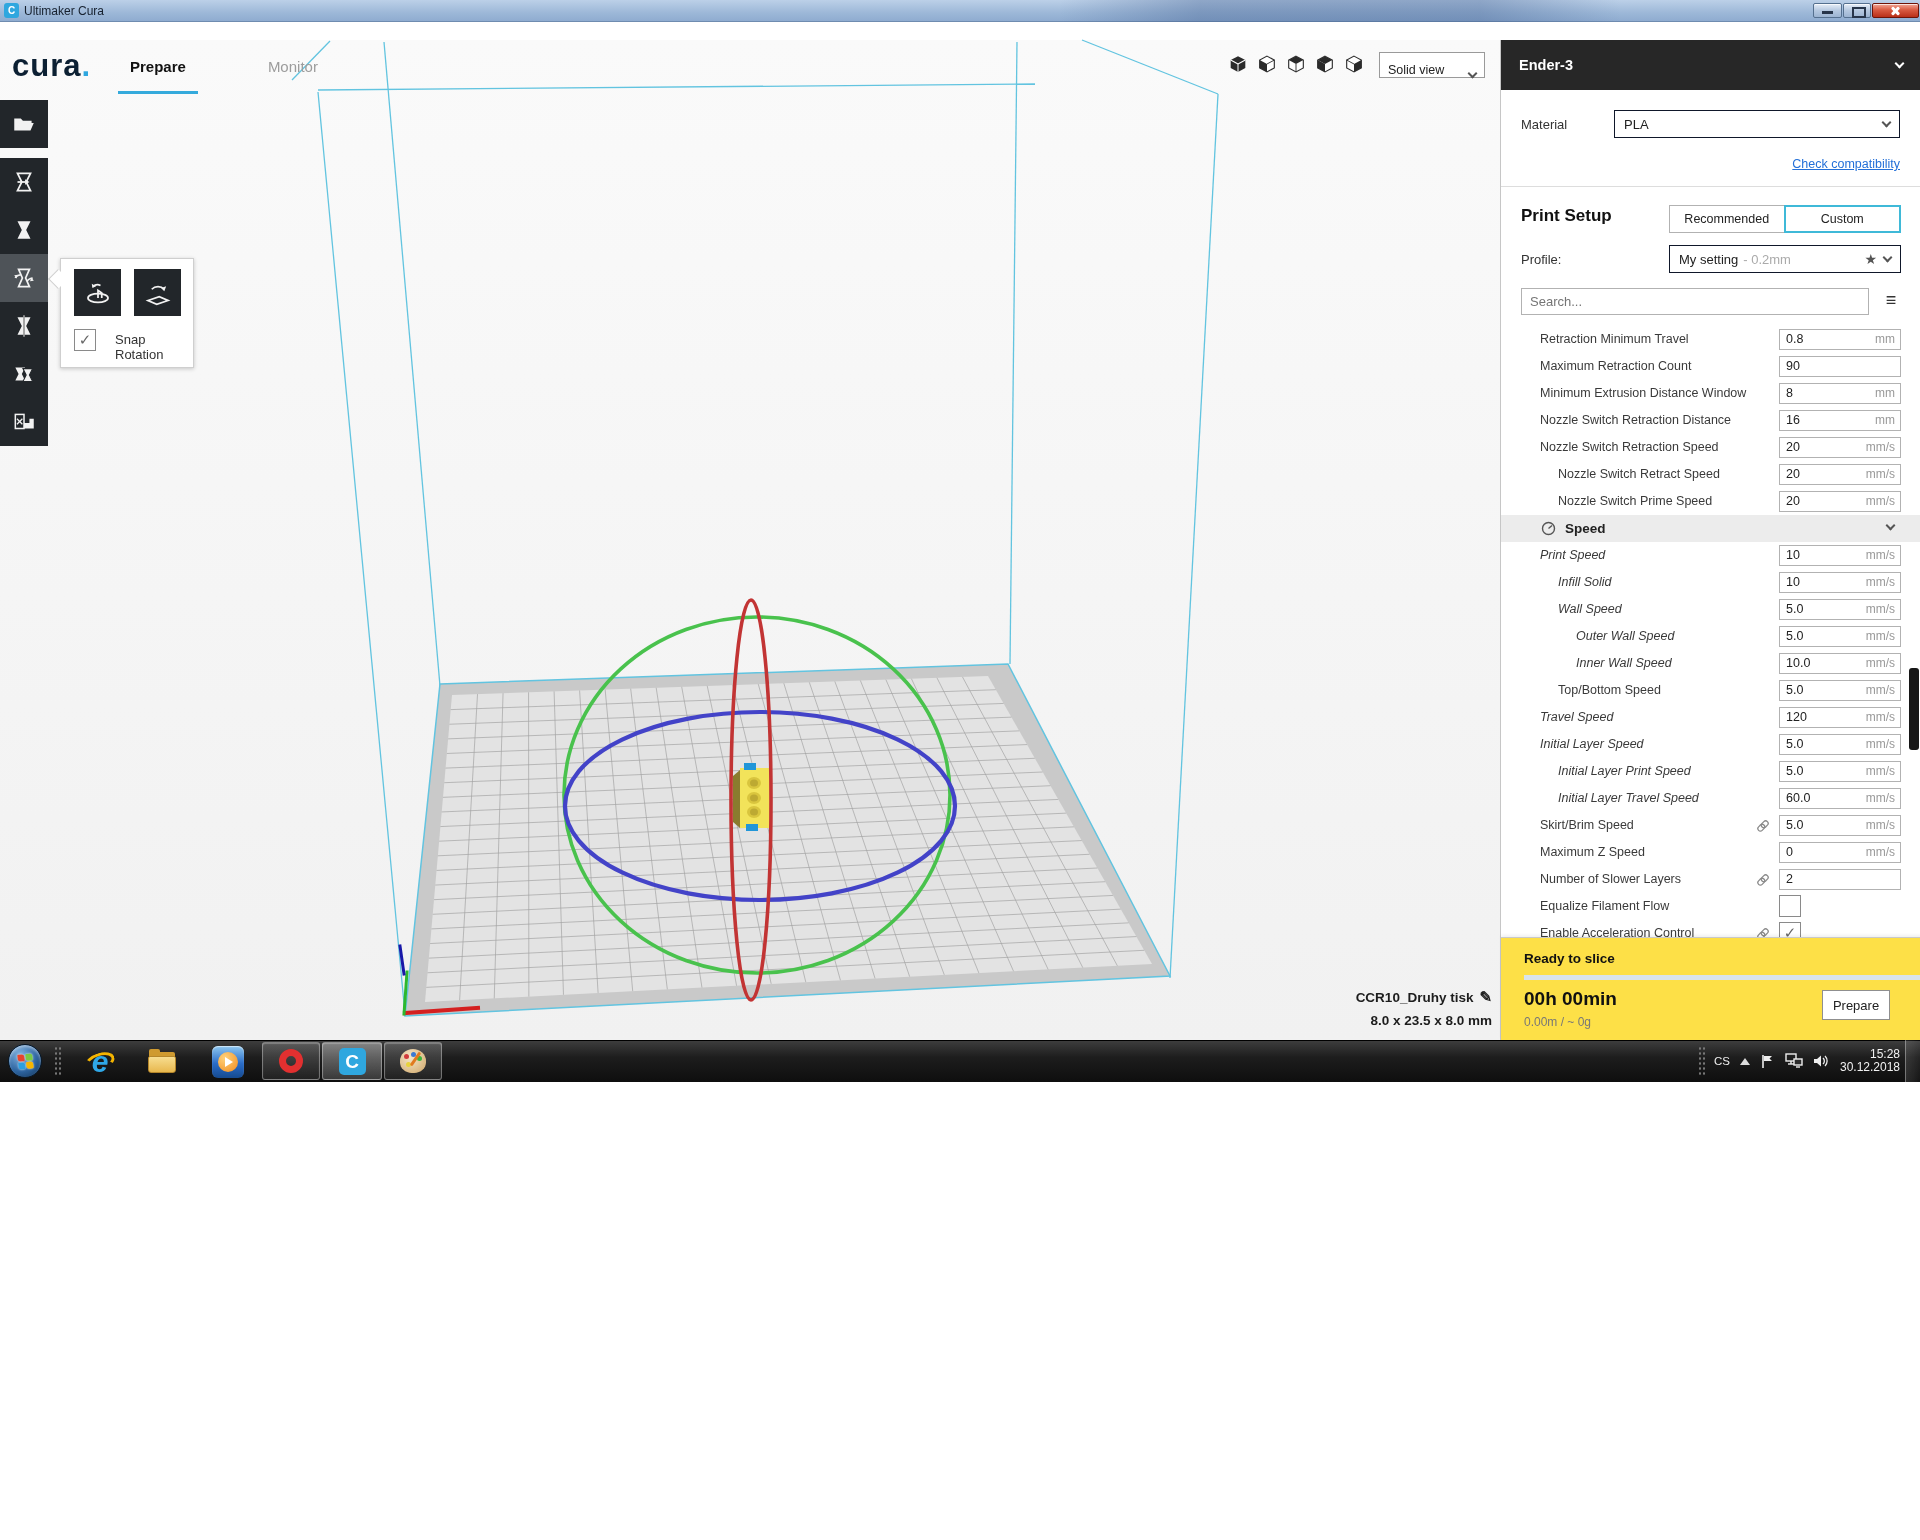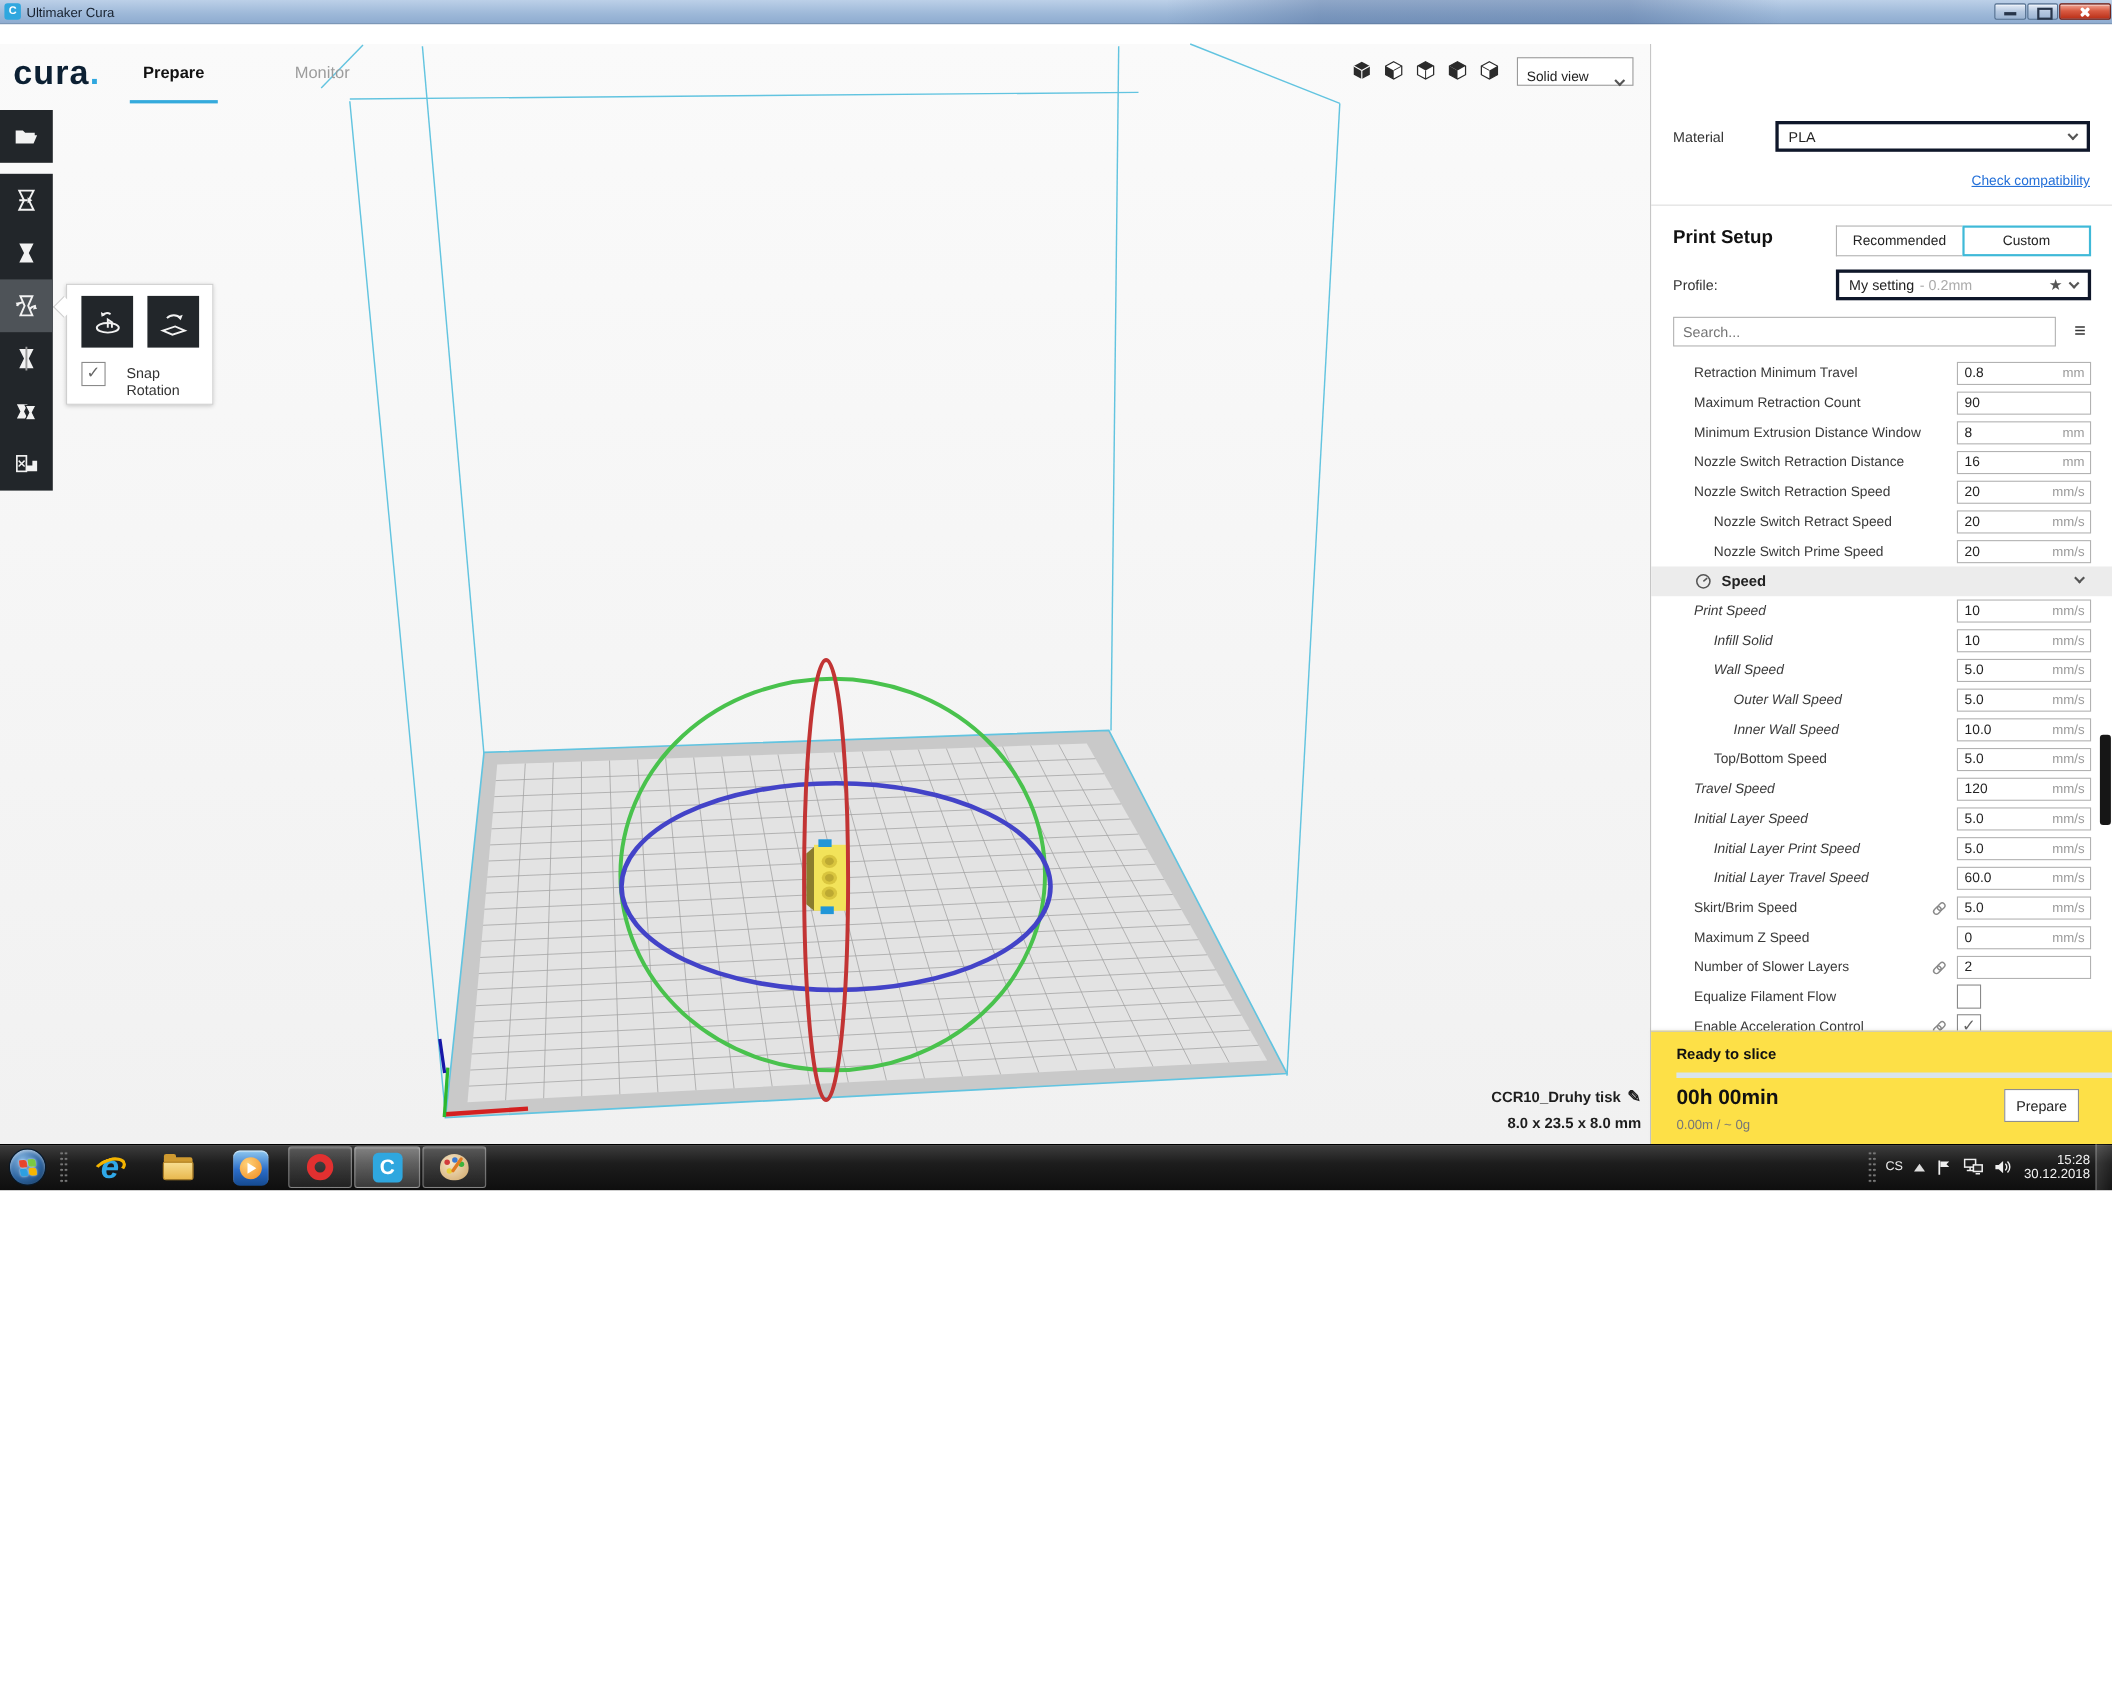--- a/index.html
+++ b/index.html
@@ -78,21 +78,21 @@
   #model-dims { font-size:13.5px; font-weight:bold; margin-top:7px; }
   .pencil { font-size:15px; margin-left:6px; }
 
   
   #sidebar { left:1500px; top:40px; width:420px; height:1000px; background:#fff; border-left:1px solid #c6c6c6; z-index:25; }
   #sb-header { position:absolute; left:0; top:0; width:420px; height:50px; background:#272727; color:#fff;
     display:flex; align-items:center; justify-content:space-between; padding:0 18px; }
   #sb-header .name { font-size:14.5px; font-weight:bold; }
   #sb-header .chev { border-color:#fff; }
   .sb-label { position:absolute; font-size:13px; color:#333; }
-  .combo { position:absolute; background:#fff; border:3px solid #0f172a; display:flex; align-items:center;
+  .combo { position:absolute; background:#fff; border:1px solid #0f172a; display:flex; align-items:center;
     padding:0 9px; font-size:13px; color:#222; justify-content:space-between; }
   #material-combo { left:113px; top:70px; width:286px; height:28px; }
   #check-link { position:absolute; right:20px; top:117px; font-size:12.5px; color:#2470d8; text-decoration:underline; }
   #sb-div1 { position:absolute; left:0; top:146px; width:420px; height:1px; background:#ddd; }
   #print-setup { position:absolute; left:20px; top:166px; font-size:17px; font-weight:bold; color:#111; }
   #seg { position:absolute; left:168px; top:165px; width:232px; height:28px; display:flex; }
   .seg-btn { flex:1; display:flex; align-items:center; justify-content:center; font-size:12.5px; color:#222; background:#fff; }
   #seg-rec { border:1px solid #b2b2b2; border-right:none; }
   #seg-custom { border:2px solid #3fb9d8; }
   #profile-combo { left:168px; top:205px; width:232px; height:28px; }
@@ -418,20 +418,24 @@
     <div id="snap-check" class="abs">✓</div>
     <div id="snap-label" class="abs">Snap Rotation</div>
   </div>
 
   <div id="model-info" class="abs">
     <div id="model-name-row"><span>CCR10_Druhy tisk</span><span class="pencil">✎</span></div>
     <div id="model-dims">8.0 x 23.5 x 8.0 mm</div>
   </div>
 
   <div id="sidebar" class="abs">
+    <div id="sb-header">
+      <span class="name">Ender-3</span>
+      <span class="chev"></span>
+    </div>
     <div class="sb-label" style="left:20px; top:77px;">Material</div>
     <div id="material-combo" class="combo">
       <span>PLA</span>
       <span class="chev"></span>
     </div>
     <a id="check-link">Check compatibility</a>
     <div id="sb-div1"></div>
     <div id="print-setup">Print Setup</div>
     <div id="seg">
       <div id="seg-rec" class="seg-btn">Recommended</div>

